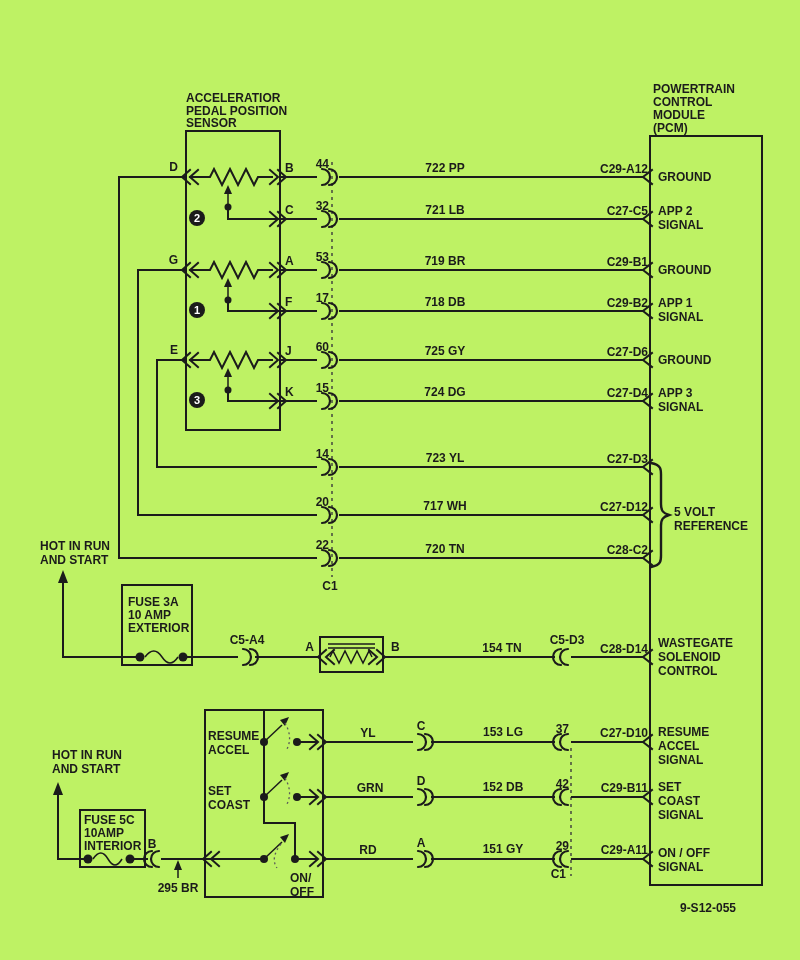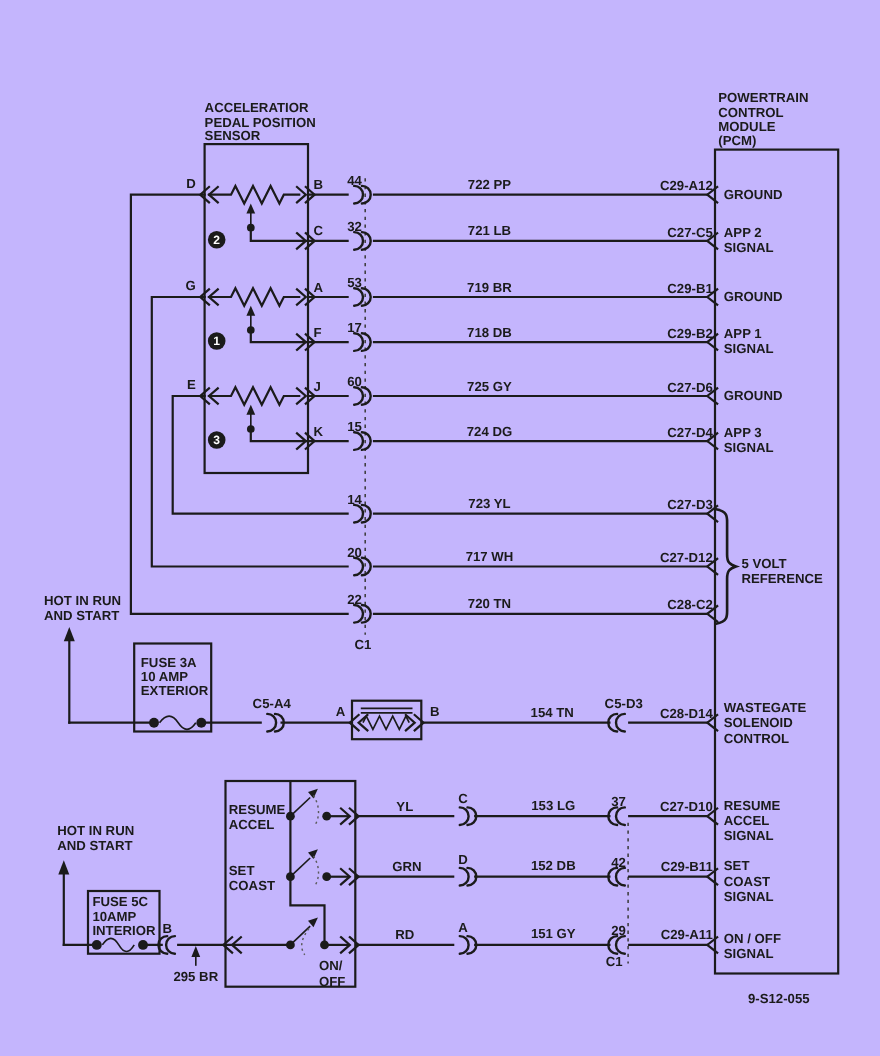--- a/index.html
+++ b/index.html
@@ -1,16 +1,16 @@
 <!DOCTYPE html>
 <html><head>
 <meta charset="utf-8">
 <style>
   html,body { margin:0; padding:0; background:#ffffff; }
-  .page { width:800px; height:960px; background:#c4b5fd; position:relative; }
+  .page { width:800px; height:960px; background:#bef264; position:relative; }
   svg text {
     font-family:"Liberation Sans","DejaVu Sans",sans-serif;
     font-weight:bold; fill:#1b1b1b; font-size:12px;
   }
   svg text.cnum { fill:#ffffff; font-size:11px; }
   .w   { fill:none; stroke:#1b1b1b; stroke-width:2;   stroke-linecap:square; stroke-linejoin:miter; }
   .w15 { fill:none; stroke:#1b1b1b; stroke-width:1.5; }
   .arc { fill:none; stroke:#1b1b1b; stroke-width:2.2; stroke-linecap:round; }
   .dsh { fill:none; stroke:#3c3c3c; stroke-width:1.4; stroke-dasharray:3 4; }
   .swg { fill:none; stroke:#5a5a5a; stroke-width:1.3; stroke-dasharray:2 3; }

